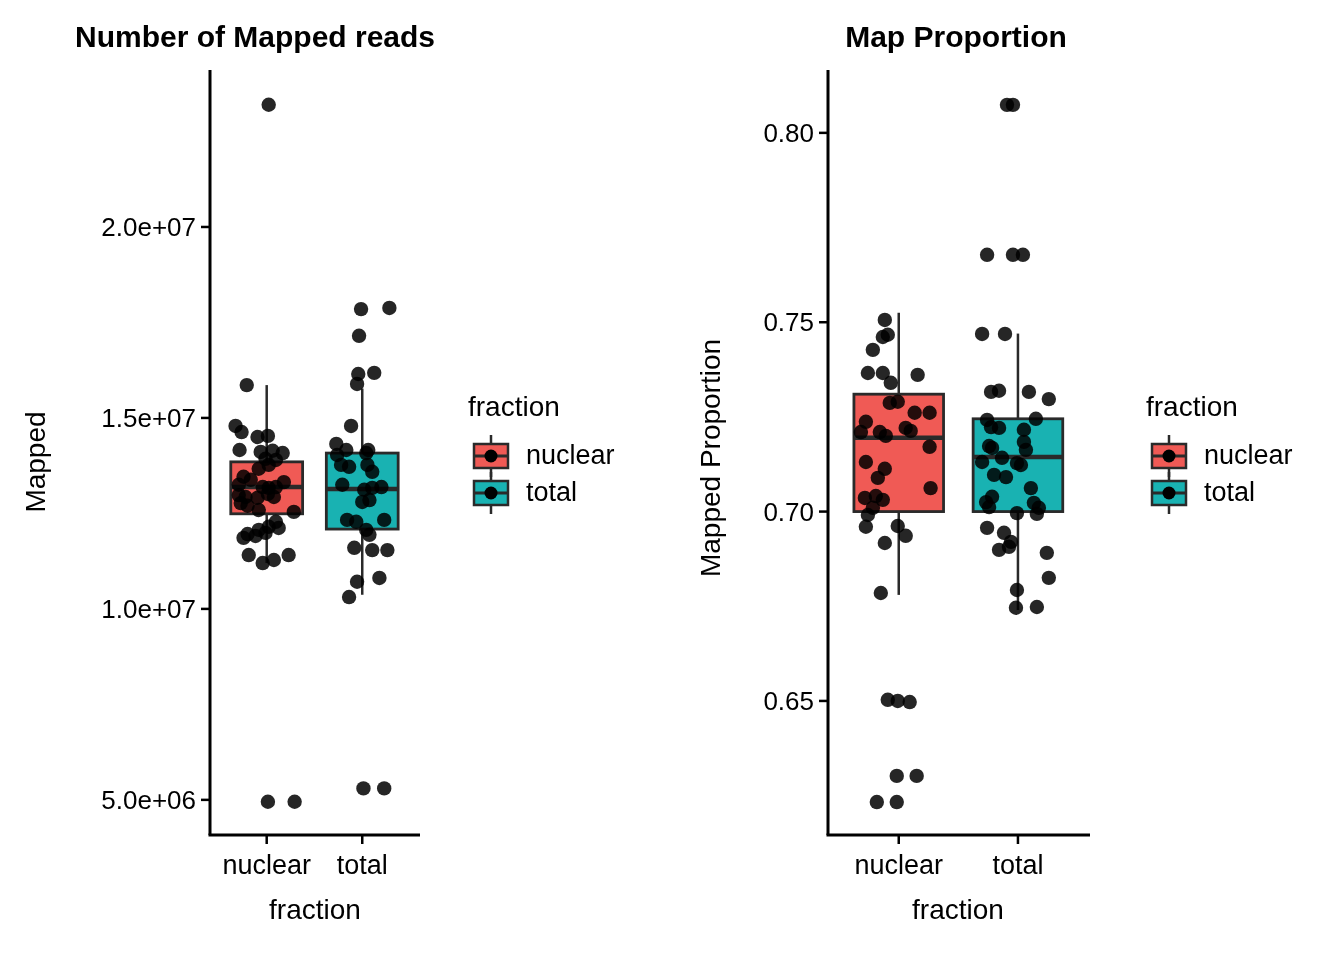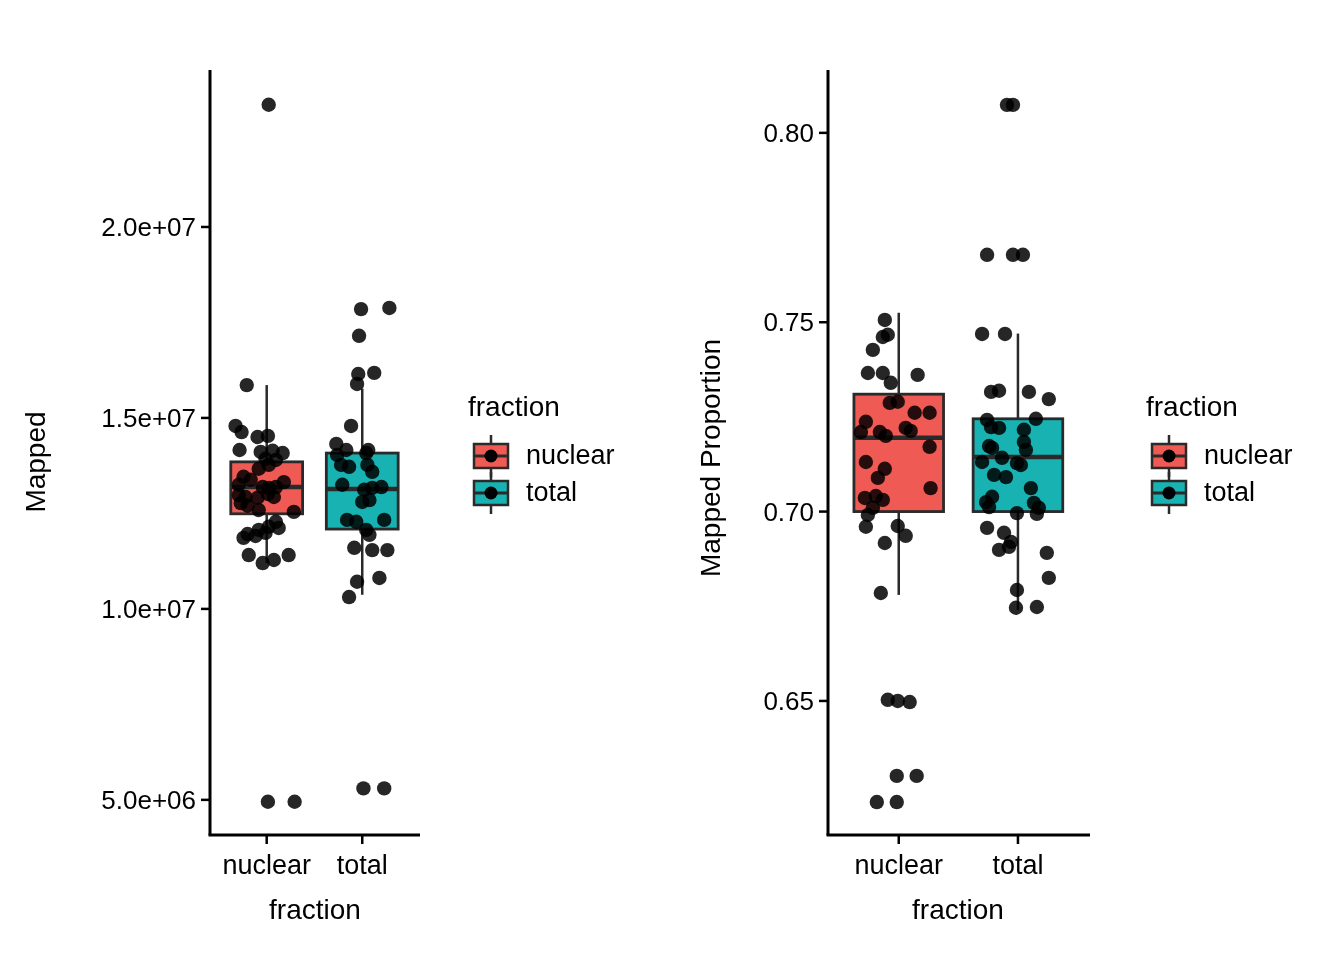--- a/index.html
+++ b/index.html
@@ -231,20 +231,22 @@
         <circle cx="999.0336000000001" cy="549.8292079207923" r="7.2" fill="#000000" fill-opacity="0.85"></circle>
         <circle cx="1008.9896" cy="546.7995049504952" r="7.2" fill="#000000" fill-opacity="0.85"></circle>
         <circle cx="1046.8224" cy="552.858910891089" r="7.2" fill="#000000" fill-opacity="0.85"></circle>
         <circle cx="1048.8136" cy="577.8539603960397" r="7.2" fill="#000000" fill-opacity="0.85"></circle>
         <circle cx="1016.9544000000001" cy="589.9727722772277" r="7.2" fill="#000000" fill-opacity="0.85"></circle>
         <circle cx="1015.9588" cy="607.772277227723" r="7.2" fill="#000000" fill-opacity="0.85"></circle>
         <circle cx="1036.8664" cy="607.0148514851487" r="7.2" fill="#000000" fill-opacity="0.85"></circle>
       </g>
     </svg>
 
+  <div class="chart-title" style="left:255px;top:20px;">Number of Mapped reads</div>
+  <div class="chart-title" style="left:956px;top:20px;">Map Proportion</div>
 
   <div class="y-axis-title" style="left:36px;top:462px;">Mapped</div>
   <div class="y-axis-title" style="left:711px;top:458px;">Mapped Proportion</div>
 
   <div class="x-axis-title" style="left:315px;top:894px;">fraction</div>
   <div class="x-axis-title" style="left:958px;top:894px;">fraction</div>
 
   <div class="legend" style="left:468px;top:391px;">
     <div class="legend-title">fraction</div>
     <div class="legend-row">

